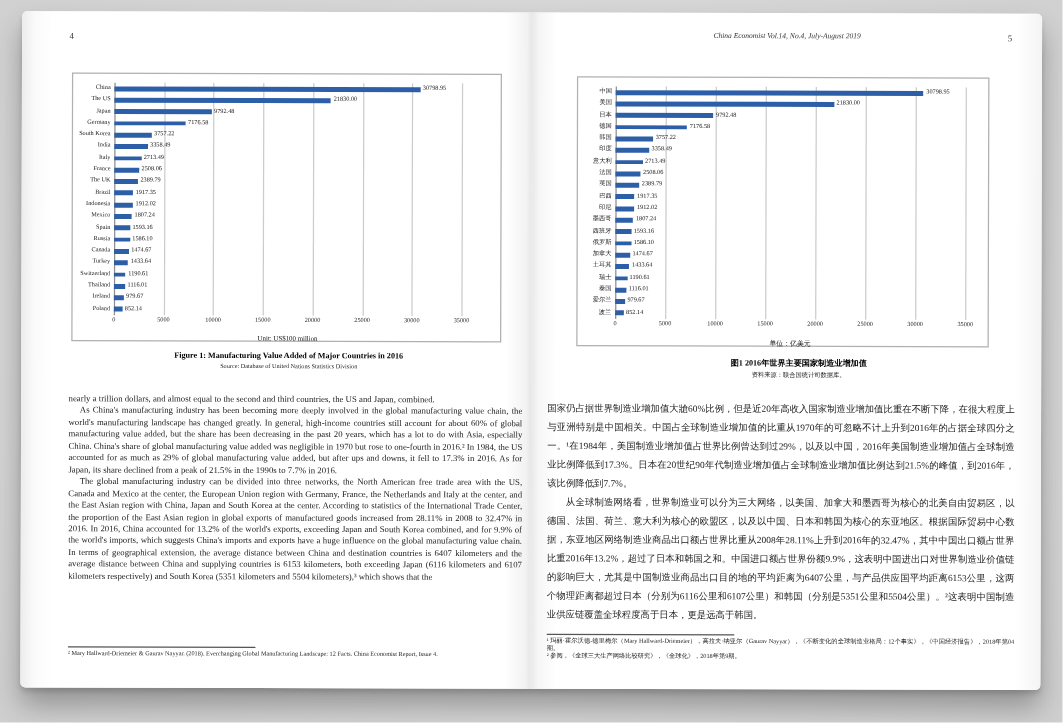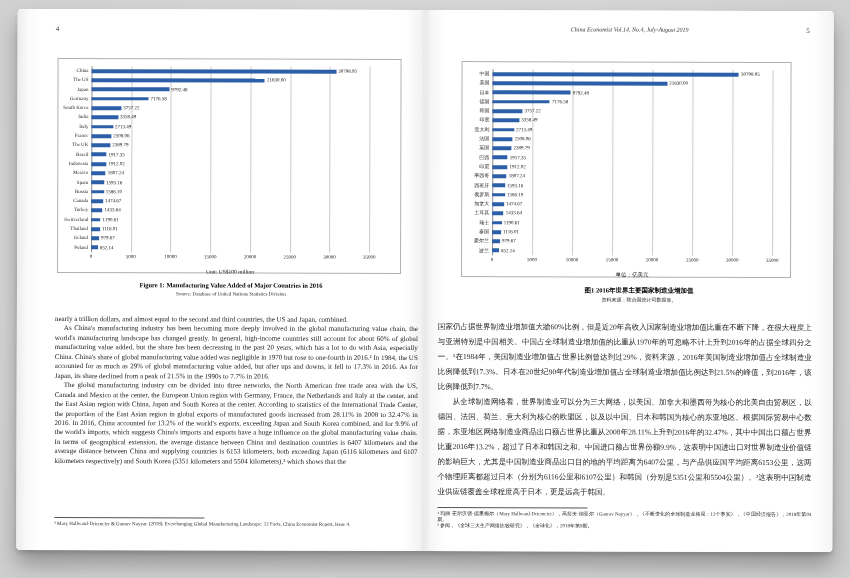--- a/index.html
+++ b/index.html
@@ -342,21 +342,21 @@
               <span class="xtick" style="left: 100%;">35000</span>
             </div>
             <div class="xtitle" style="width: 94%;">单位：亿美元</div>
           </div>
         </div>
 
       <div class="fig-caption cap-r">图1  2016年世界主要国家制造业增加值</div>
       <div class="fig-source src-r">资料来源：联合国统计司数据库。</div>
 
       <div class="body-zh">
-        <p class="cont">国家仍占据世界制造业增加值大牄60%比例，但是近20年高收入国家制造业增加值比重在不断下降，在很大程度上与亚洲特别是中国相关。中国占全球制造业增加值的比重从1970年的可忽略不计上升到2016年的占据全球四分之一。¹在1984年，美国制造业增加值占世界比例曾达到过29%，资料来源，2016年美国制造业增加值占全球制造业比例降低到17.3%。日本在20世纪90年代制造业增加值占全球制造业增加值比例达到21.5%的峰值，到2016年，该比例降低到7.7%。</p>
+        <p class="cont">国家仍占据世界制造业增加值大牄60%比例，但是近20年高收入国家制造业增加值比重在不断下降，在很大程度上与亚洲特别是中国相关。中国占全球制造业增加值的比重从1970年的可忽略不计上升到2016年的占据全球四分之一。¹在1984年，美国制造业增加值占世界比例曾达到过29%，以及以中国，2016年美国制造业增加值占全球制造业比例降低到17.3%。日本在20世纪90年代制造业增加值占全球制造业增加值比例达到21.5%的峰值，到2016年，该比例降低到7.7%。</p>
         <p>从全球制造网络看，世界制造业可以分为三大网络，以美国、加拿大和墨西哥为核心的北美自由贸易区，以德国、法国、荷兰、意大利为核心的欧盟区，以及以中国、日本和韩国为核心的东亚地区。根据国际贸易中心数据，东亚地区网络制造业商品出口额占世界比重从2008年28.11%上升到2016年的32.47%，其中中国出口额占世界比重2016年13.2%，超过了日本和韩国之和。中国进口额占世界份额9.9%，这表明中国进出口对世界制造业价值链的影响巨大，尤其是中国制造业商品出口目的地的平均距离为6407公里，与产品供应国平均距离6153公里，这两个物理距离都超过日本（分别为6116公里和6107公里）和韩国（分别是5351公里和5504公里）。²这表明中国制造业供应链覆盖全球程度高于日本，更是远高于韩国。</p>
       </div>
 
       <div class="footnotes fn-r">
         <div class="fn-rule"></div>
         <p>¹ 玛丽·霍尔沃德-德里梅尔（Mary Hallward-Driemeier），高拉夫·纳亚尔（Gaurav Nayyar），《不断变化的全球制造业格局：12个事实》，《中国经济报告》，2018年第04期。</p>
         <p>² 参阅，《全球三大生产网络比较研究》，《全球化》，2018年第9期。</p>
       </div>
     </div>
 

